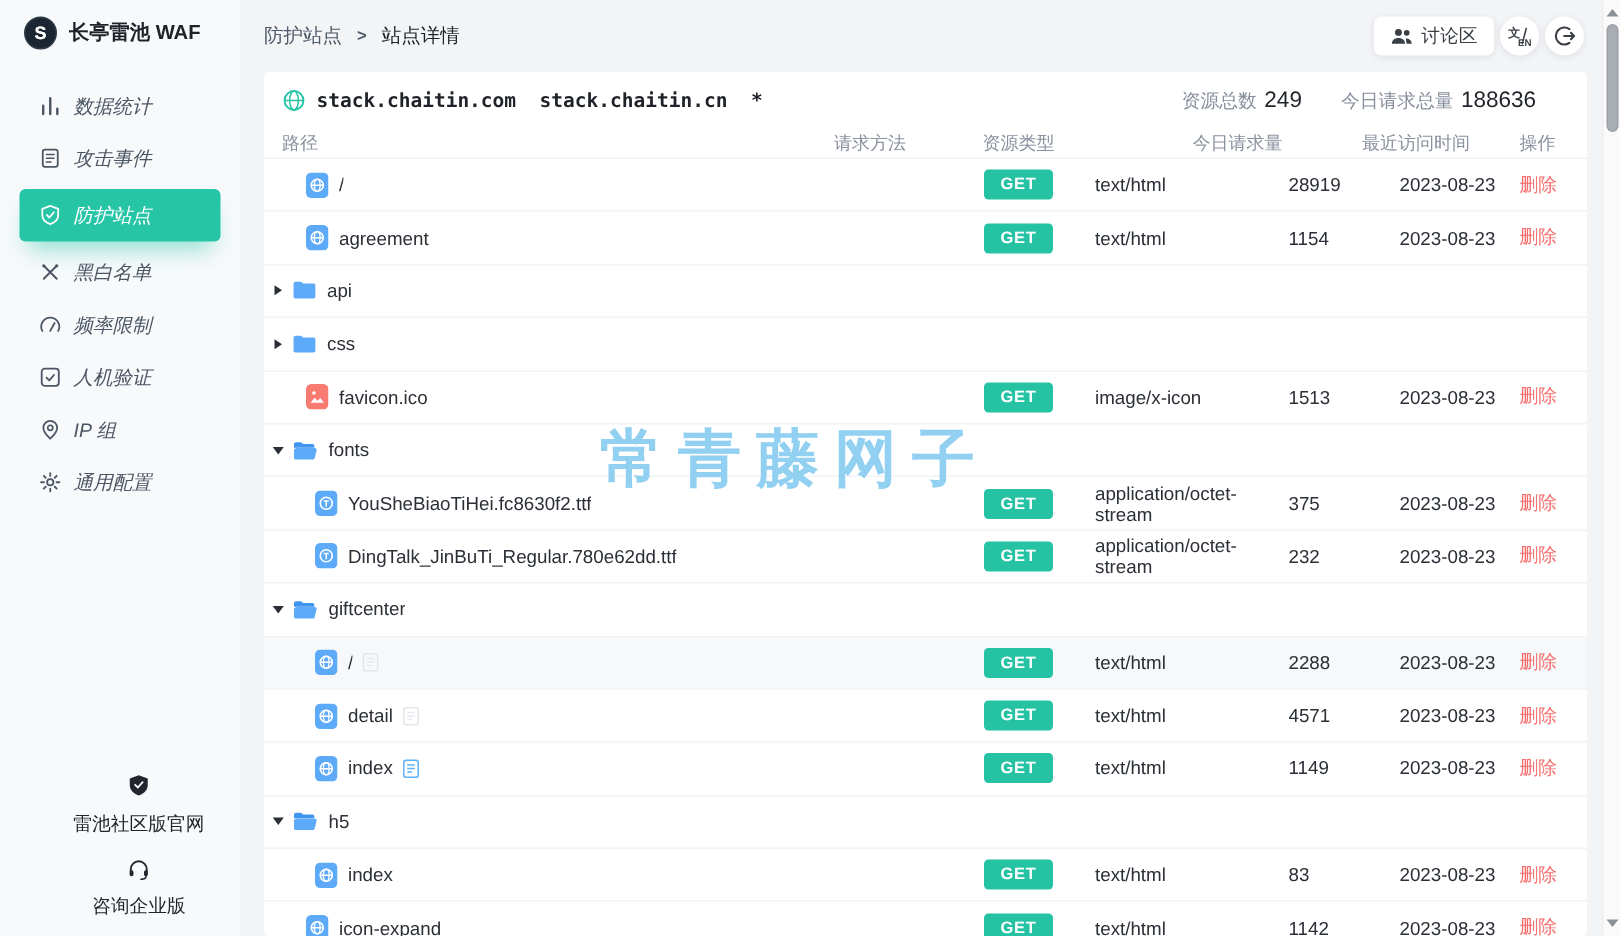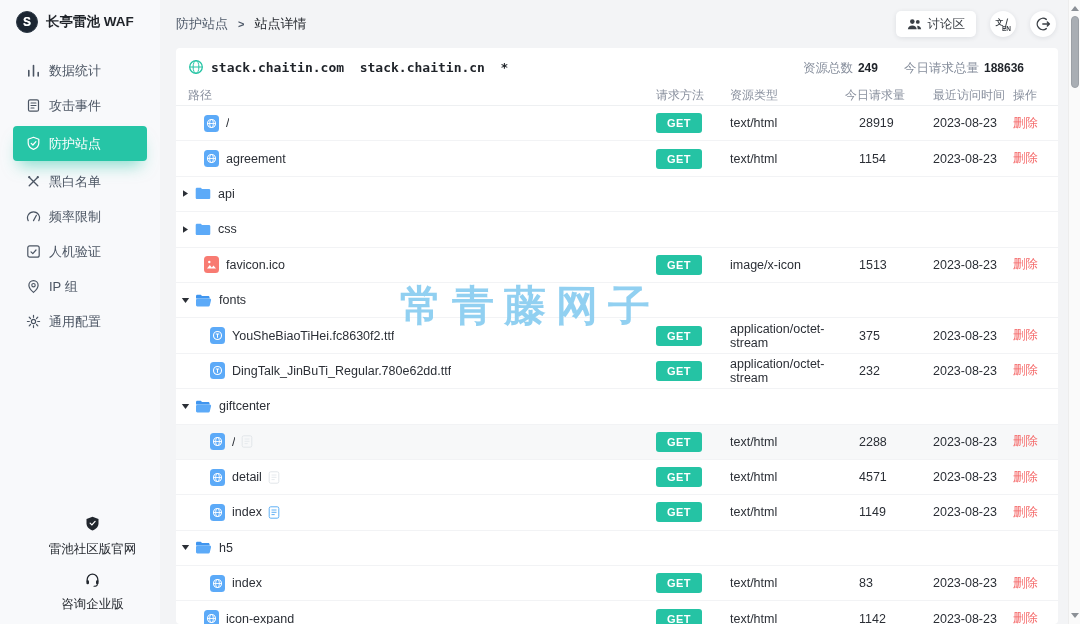--- a/index.html
+++ b/index.html
@@ -13,21 +13,21 @@
 
   
   .sidebar { width:160px; flex-shrink:0; background:#f8f9fb; position:relative; }
   .logo-row { height:44px; display:flex; align-items:center; padding-left:16px; gap:8px; cursor:pointer; }
   .logo { width:22px; height:22px; border-radius:50%; background:#1c2632; color:#fff;
           display:flex; align-items:center; justify-content:center; font-size:12px; font-weight:bold;
           border:1.5px solid #2f3b47; }
   .logo span { background:linear-gradient(135deg,#ffffff 55%,#4fd6bb); -webkit-background-clip:text; background-clip:text; }
   .logo-title { font-size:13.5px; font-weight:bold; color:#1f2329; white-space:nowrap; }
 
-  .menu { padding:9px 13px 0 13px; display:flex; flex-direction:column; }
+  .menu { padding:9px 13px 0 13px; display:flex; flex-direction:column;font-style:italic; }
   .menu-item { height:35px; display:flex; align-items:center; gap:8px; padding-left:13px;
                border-radius:4px; color:#4b5563; font-size:13px; cursor:pointer; white-space:nowrap; }
   .menu-item .mi-icon { display:flex; width:15px; height:15px; flex-shrink:0; }
   .menu-item svg { width:15px; height:15px; }
   .menu-item.active { background:#26c5a6; color:#fff; margin:3px 0;
                       box-shadow:0 10px 16px -6px rgba(38,197,166,.55); }
 
   .sidebar-bottom { position:absolute; bottom:4px; left:0; right:0; }
   .version-pill { margin:0 0 12px 20px; width:118px; height:23px; background:#fff; border-radius:13px;
                   display:flex; align-items:center; justify-content:center; gap:6px;
@@ -40,43 +40,43 @@
                font-size:12.5px; color:#1f2329; cursor:pointer;flex-direction:column; }
   .side-link .slink-icon { display:flex; }
 
   
   .main { flex:1; min-width:0; margin-right:12px; display:flex; flex-direction:column; position:relative; background:#f3f4f6; }
   .topbar { height:48px; display:flex; align-items:center; justify-content:space-between; padding:0 12px 0 16px; }
   .breadcrumb { display:flex; align-items:center; gap:10px; font-size:13px; }
   .bc-parent { color:#4e5969; cursor:pointer; }
   .bc-sep { color:#4e5969; font-size:11px; font-weight:bold; }
   .bc-current { color:#1f2329; font-weight:500; }
-  .topbar-right { display:flex; align-items:flex-start; gap:14px; }
+  .topbar-right { display:flex; align-items:flex-start; gap:4px; }
   .forum-btn { height:26px; padding:0 11px; background:#fff; border:none; border-radius:5px;
                display:flex; align-items:center; gap:6px; font-size:12.5px; color:#3a3f45;
                box-shadow:0 1px 5px rgba(31,41,55,.10); cursor:pointer; font-family:inherit; }
   .circle-btn { width:26px; height:26px; border-radius:50%; background:#fff; border:none; padding:0;
                 display:flex; align-items:center; justify-content:center;
                 box-shadow:0 1px 5px rgba(31,41,55,.10); cursor:pointer; }
 
   .content { flex:1; padding:0 10px 0 16px; overflow:hidden; }
   .card { background:#fff; border-radius:4px; height:100%; overflow:hidden; }
 
   .site-header { height:38px; display:flex; align-items:center; padding:0 12px; gap:7px; }
   .globe { display:flex; }
   .domains { font-family:"DejaVu Sans Mono", monospace; font-size:13px; font-weight:bold;
              color:#1f2329; white-space:pre; }
   .stats { margin-left:auto; margin-right:22px; display:flex; gap:26px; align-items:center; }
   .stat { white-space:nowrap; }
   .stat-label { color:#868e9c; font-size:12.5px; }
-  .stat-value { color:#1f2329; font-size:12px; font-weight:700; margin-left:5px; }
+  .stat-value { color:#1f2329; font-size:15px; font-weight:400; margin-left:5px; }
 
   .thead, .trow { display:grid; grid-template-columns:1fr 74px 115px 88px 80px 33px;
                   align-items:center; padding:0 12px; }
-  .thead { height:20px; font-size:12px; color:#8a919f; border-bottom:1px solid #eef0f2; }
+  .thead { height:20px; font-size:12px; color:#8a919f; border-bottom:1px solid #eef0f2;gap:25px; }
   .trow { height:35.4px; border-bottom:1px solid #f2f3f5; font-size:12.5px; color:#2b2f36; }
   .trow.hl { background:#f7f8f9; }
 
   .pc { display:flex; align-items:center; min-width:0; }
   .caret { width:9px; display:flex; justify-content:center; align-items:center;
            margin-left:-7px; margin-right:5px; cursor:pointer; flex-shrink:0; }
   .pc.lvl0.nofold { padding-left:16px; }
   .pc.lvl1 { padding-left:22px; }
   .fic { display:flex; margin-right:7px; flex-shrink:0; }
   .fname { white-space:nowrap; overflow:hidden; text-overflow:ellipsis; }

